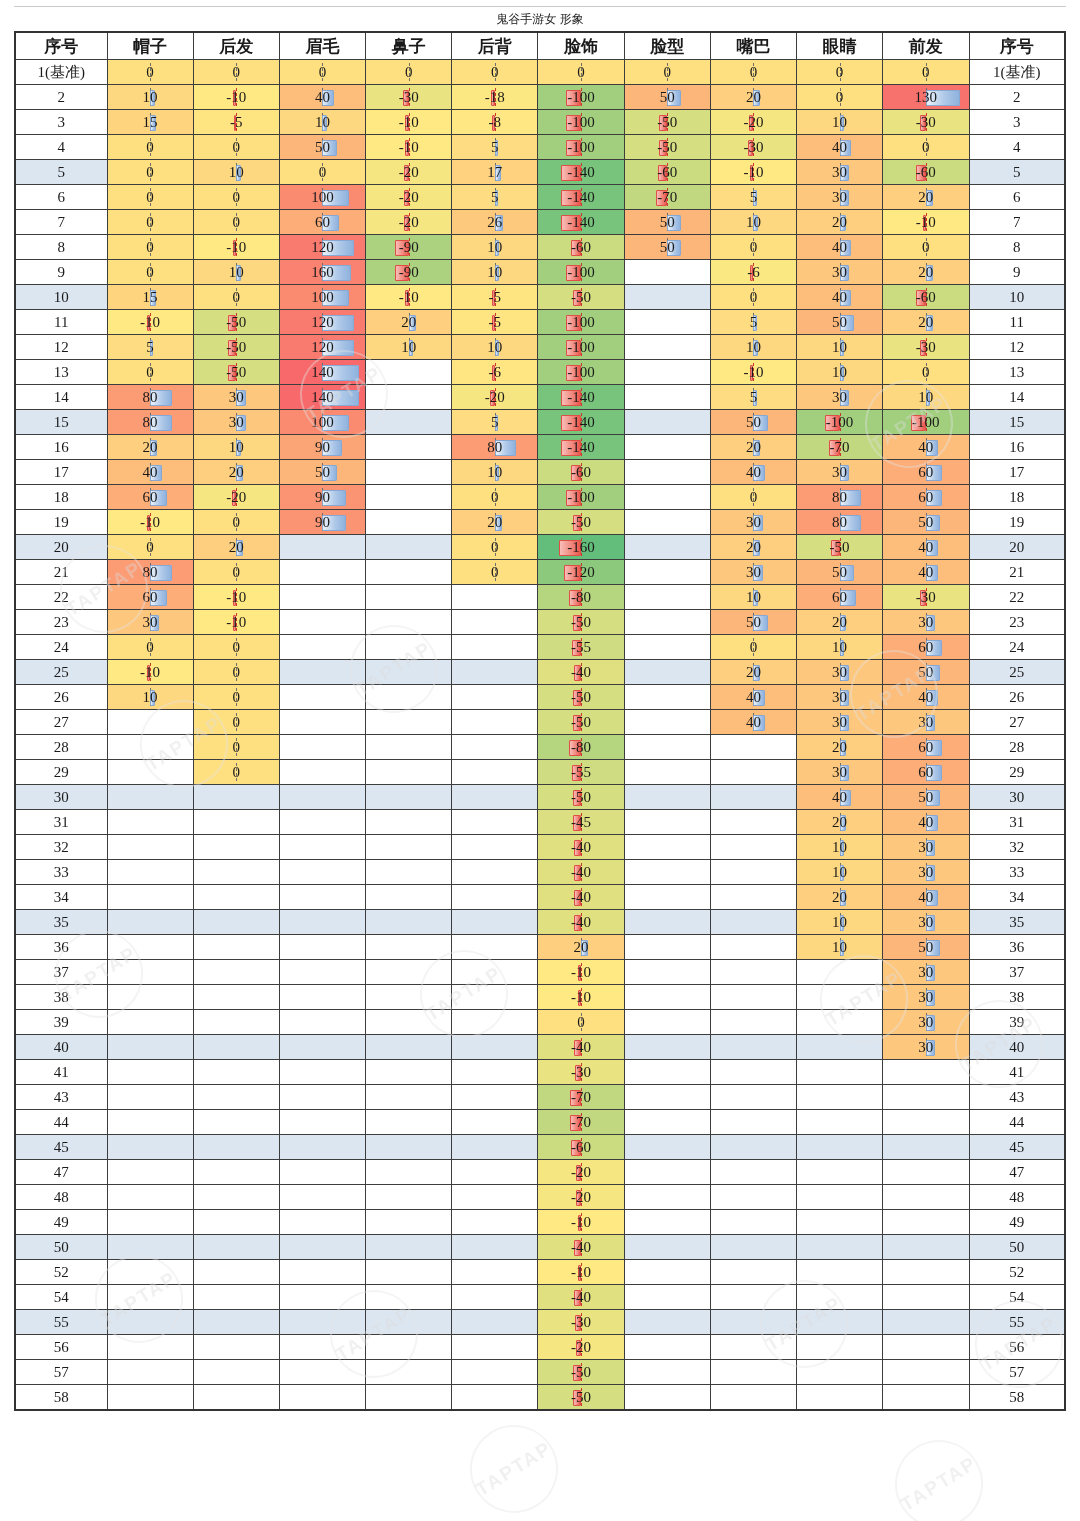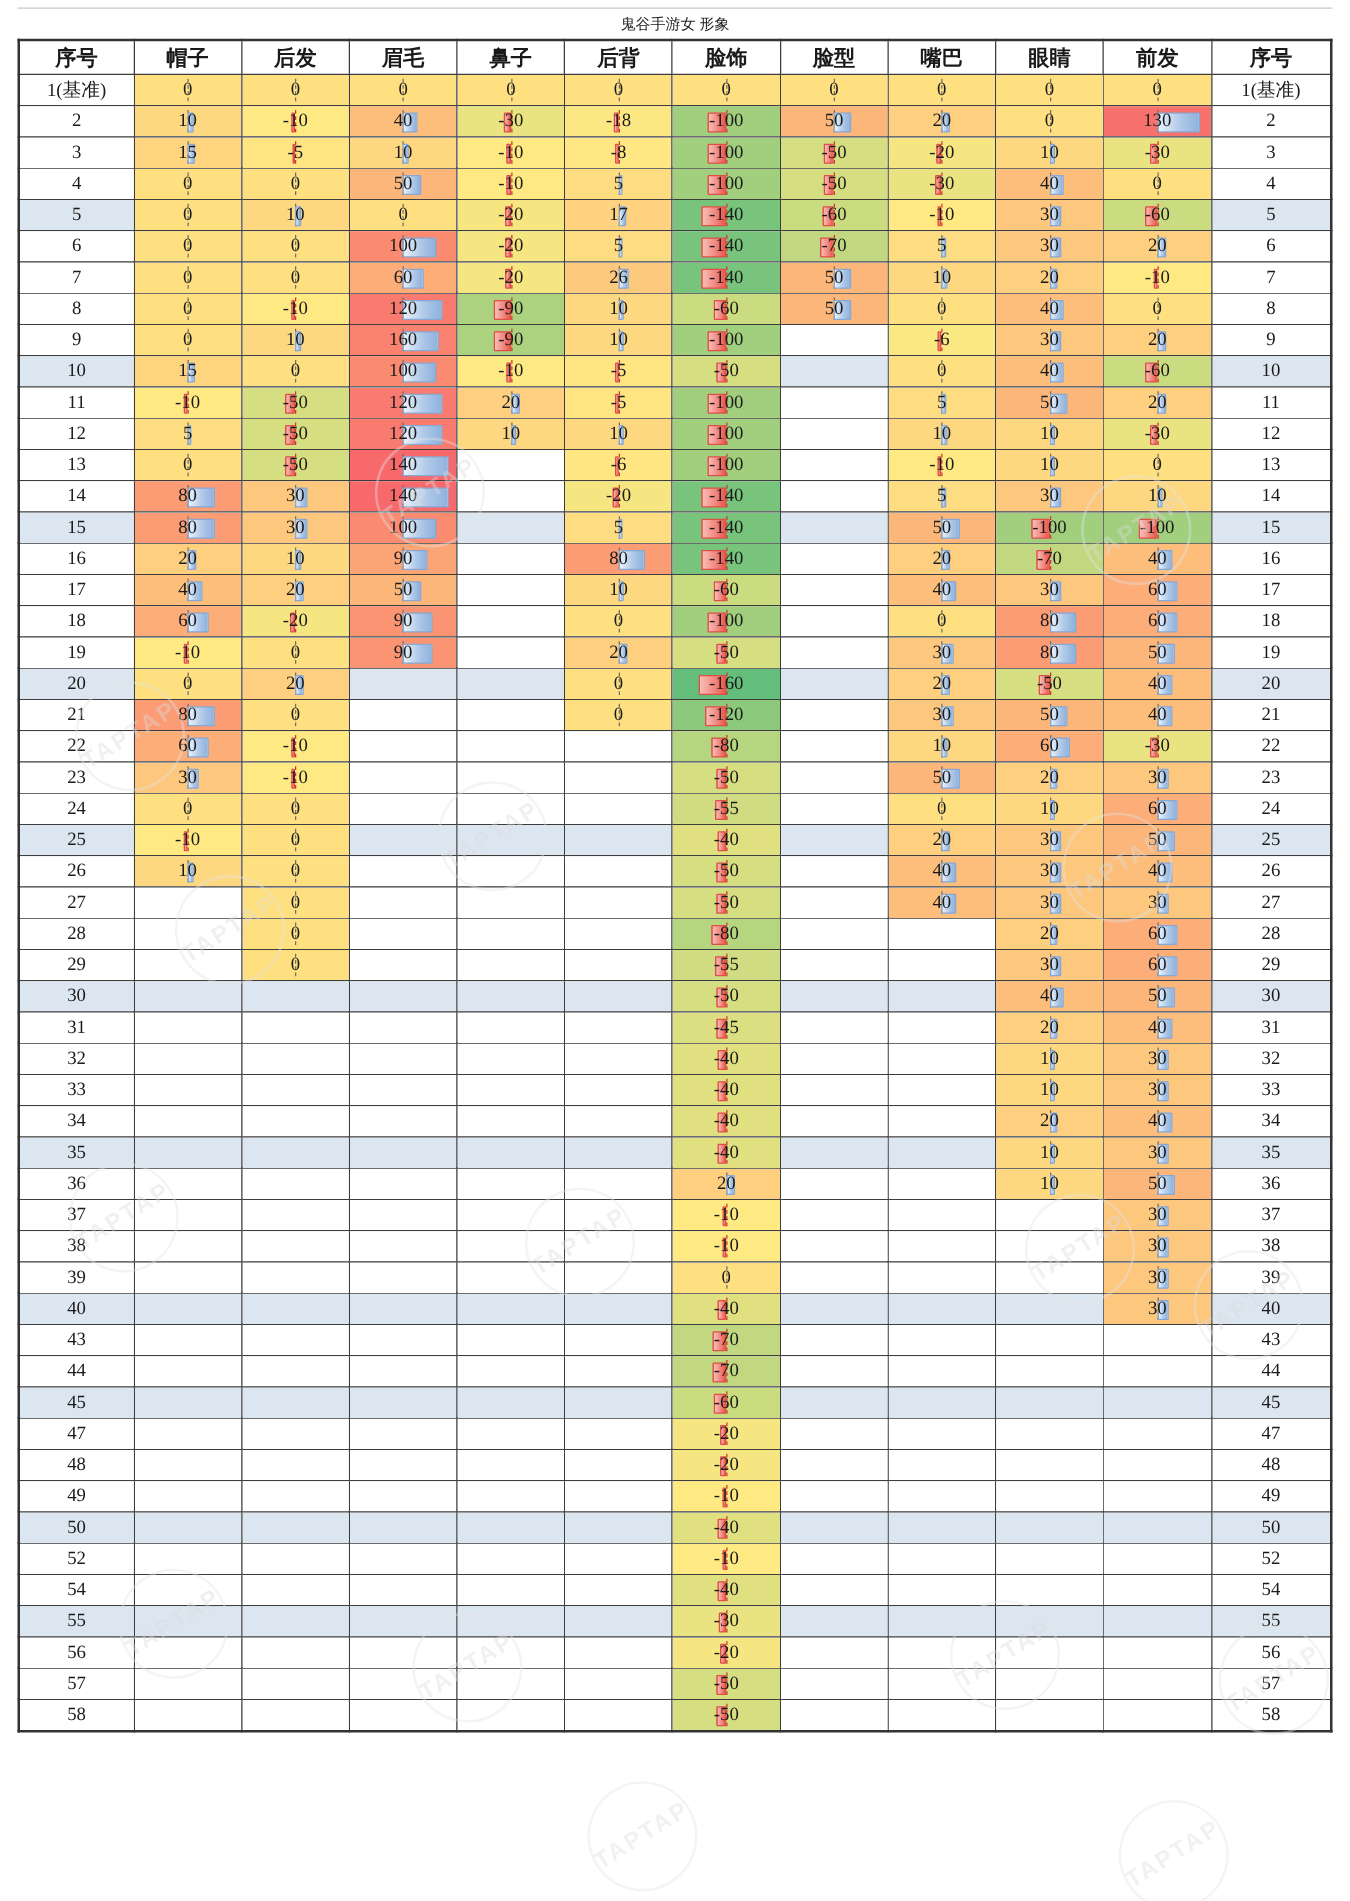--- a/index.html
+++ b/index.html
@@ -623,20 +623,34 @@
           <td class="band"></td>
           <td class="band"></td>
           <td class="val" style="background: rgb(224, 224, 129);"><span class="axis neg"></span><span class="bar neg" style="width: 6%;"></span><span class="num">-40</span></td>
           <td class="band"></td>
           <td class="band"></td>
           <td class="band"></td>
           <td class="val" style="background: rgb(253, 199, 125);"><span class="axis"></span><span class="bar pos" style="width: 8.57143%;"></span><span class="num">30</span></td>
           <td class="seq band">40</td>
         </tr>
         <tr>
+          <td class="seq">41</td>
+          <td class=""></td>
+          <td class=""></td>
+          <td class=""></td>
+          <td class=""></td>
+          <td class=""></td>
+          <td class="val" style="background: rgb(234, 227, 130);"><span class="axis neg"></span><span class="bar neg" style="width: 4.5%;"></span><span class="num">-30</span></td>
+          <td class=""></td>
+          <td class=""></td>
+          <td class=""></td>
+          <td class=""></td>
+          <td class="seq">41</td>
+        </tr>
+        <tr>
           <td class="seq">43</td>
           <td class=""></td>
           <td class=""></td>
           <td class=""></td>
           <td class=""></td>
           <td class=""></td>
           <td class="val" style="background: rgb(193, 216, 128);"><span class="axis neg"></span><span class="bar neg" style="width: 10.5%;"></span><span class="num">-70</span></td>
           <td class=""></td>
           <td class=""></td>
           <td class=""></td>

